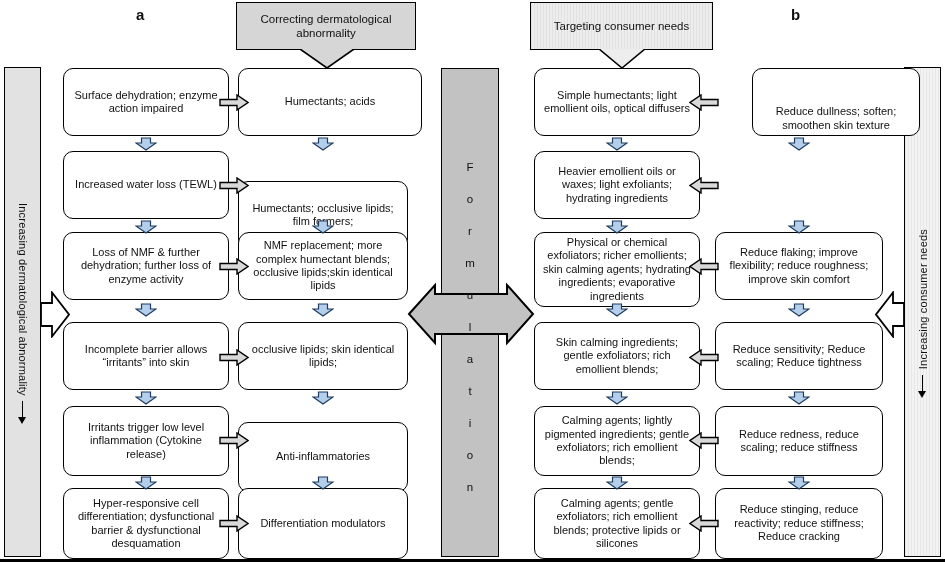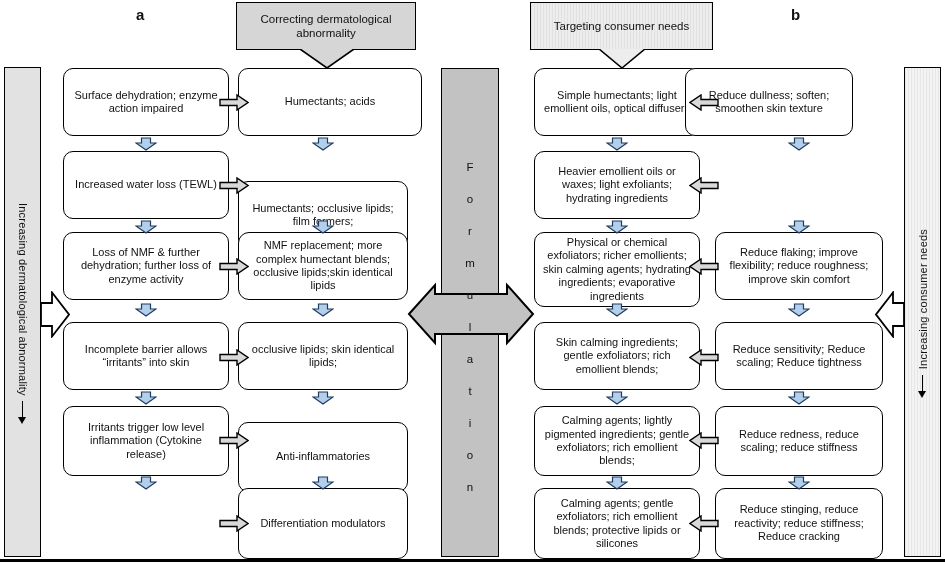--- a/index.html
+++ b/index.html
@@ -106,20 +106,23 @@
     </div>
   <div class="box" style="left:63px;top:232px;width:166px;min-height:68px;">
       <span>Loss of NMF &amp; further dehydration; further loss of enzyme activity</span>
     </div>
   <div class="box" style="left:63px;top:322px;width:166px;min-height:68px;">
       <span>Incomplete barrier allows “irritants” into skin</span>
     </div>
   <div class="box" style="left:63px;top:406px;width:166px;min-height:70px;">
       <span>Irritants trigger low level inflammation (Cytokine release)</span>
     </div>
+  <div class="box" style="left:63px;top:488px;width:166px;min-height:71px;">
+      <span>Hyper-responsive cell differentiation; dysfunctional barrier &amp; dysfunctional desquamation</span>
+    </div>
 
   <div class="box" style="left:238px;top:68px;width:184px;min-height:68px;">
       <span>Humectants; acids</span>
     </div>
   <div class="box" style="left:238px;top:151px;width:170px;min-height:68px;margin-top:30px;">
       <span>Humectants; occlusive lipids; film formers;</span>
     </div>
   <div class="box" style="left:238px;top:232px;width:170px;min-height:68px;border-radius:11px;">
       <span>NMF replacement; more complex humectant blends; occlusive lipids;skin identical lipids</span>
     </div>
@@ -135,31 +138,31 @@
 
   <div class="box" style="left:534px;top:68px;width:166px;min-height:68px;">
       <span>Simple humectants; light emollient oils, optical diffusers</span>
     </div>
   <div class="box" style="left:534px;top:151px;width:166px;min-height:68px;">
       <span>Heavier emollient oils or waxes; light exfoliants; hydrating ingredients</span>
     </div>
   <div class="box" style="left:534px;top:232px;width:166px;min-height:68px;">
       <span>Physical or chemical exfoliators; richer emollients; skin calming agents; hydrating ingredients; evaporative ingredients</span>
     </div>
-  <div class="box" style="left:534px;top:322px;width:166px;min-height:68px;">
+  <div class="box" style="left:534px;top:322px;width:166px;min-height:68px;border-radius:8px;">
       <span>Skin calming ingredients; gentle exfoliators; rich emollient blends;</span>
     </div>
   <div class="box" style="left:534px;top:406px;width:166px;min-height:70px;">
       <span>Calming agents; lightly pigmented ingredients; gentle exfoliators; rich emollient blends;</span>
     </div>
   <div class="box" style="left:534px;top:488px;width:166px;min-height:71px;">
       <span>Calming agents; gentle exfoliators; rich emollient blends; protective lipids or silicones</span>
     </div>
 
-  <div class="box" style="left:685px;top:68px;width:168px;min-height:68px;">
+  <div class="box" style="left:752px;top:68px;width:168px;min-height:68px;align-items:flex-end;">
       <span>Reduce dullness; soften; smoothen skin texture</span>
     </div>
   <div class="box" style="left:715px;top:232px;width:168px;min-height:68px;">
       <span>Reduce flaking; improve flexibility; reduce roughness; improve skin comfort</span>
     </div>
   <div class="box" style="left:715px;top:322px;width:168px;min-height:68px;">
       <span>Reduce sensitivity; Reduce scaling; Reduce tightness</span>
     </div>
   <div class="box" style="left:715px;top:406px;width:168px;min-height:70px;">
       <span>Reduce redness, reduce scaling; reduce stiffness</span>

